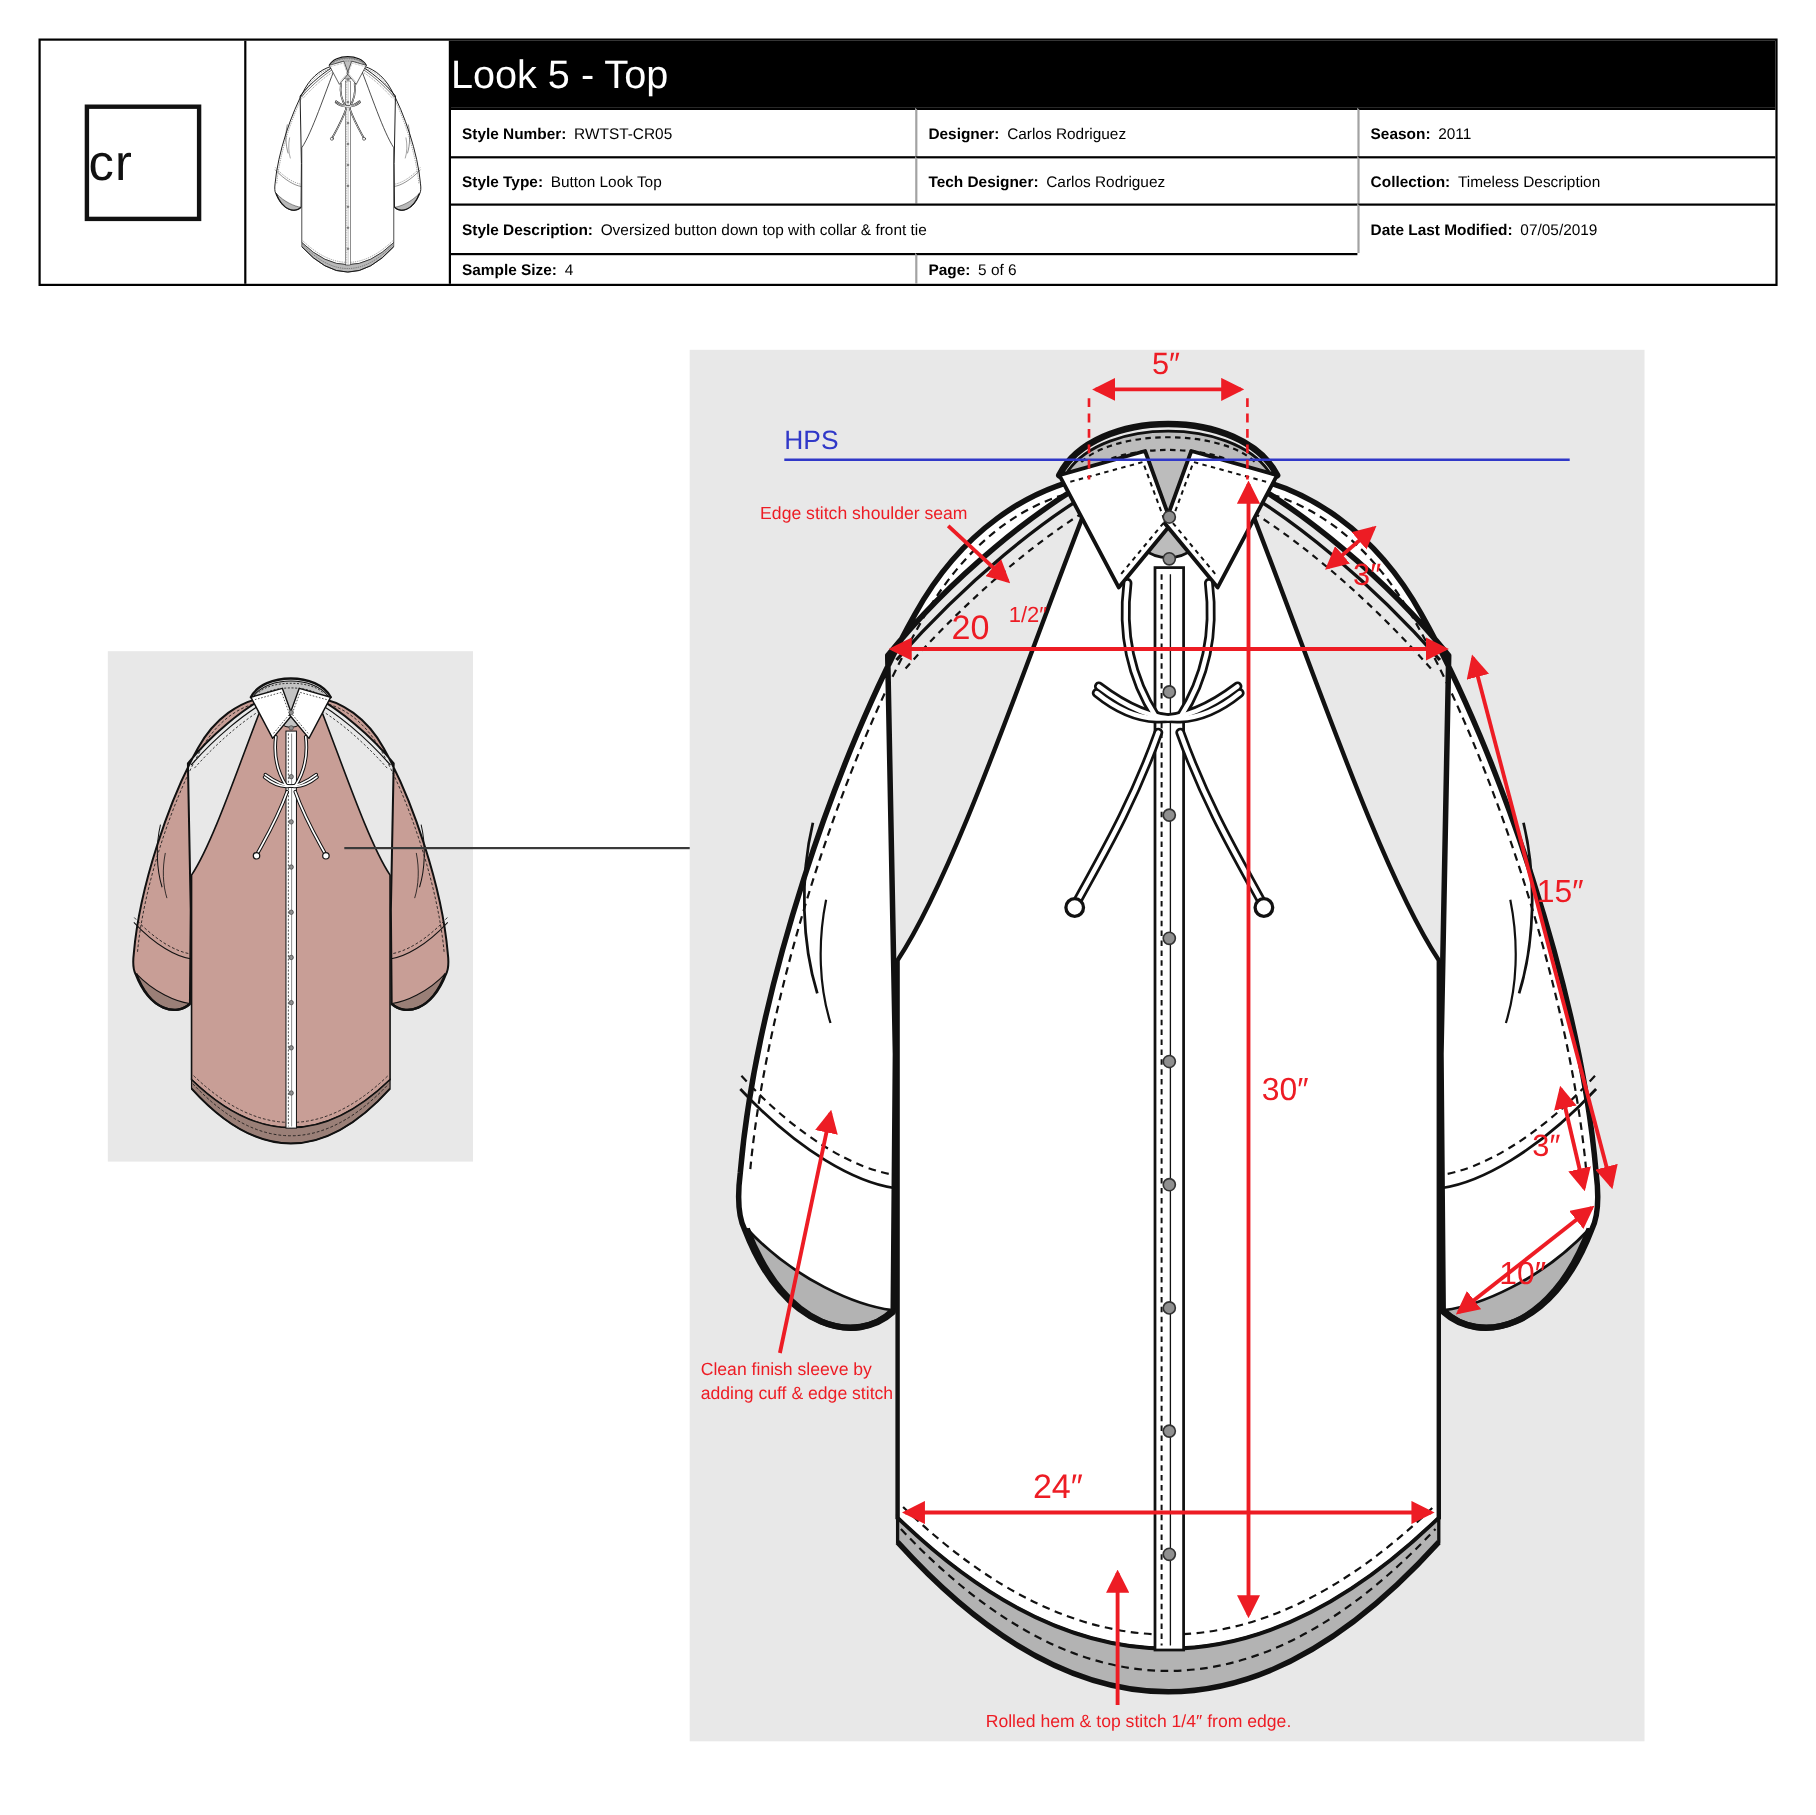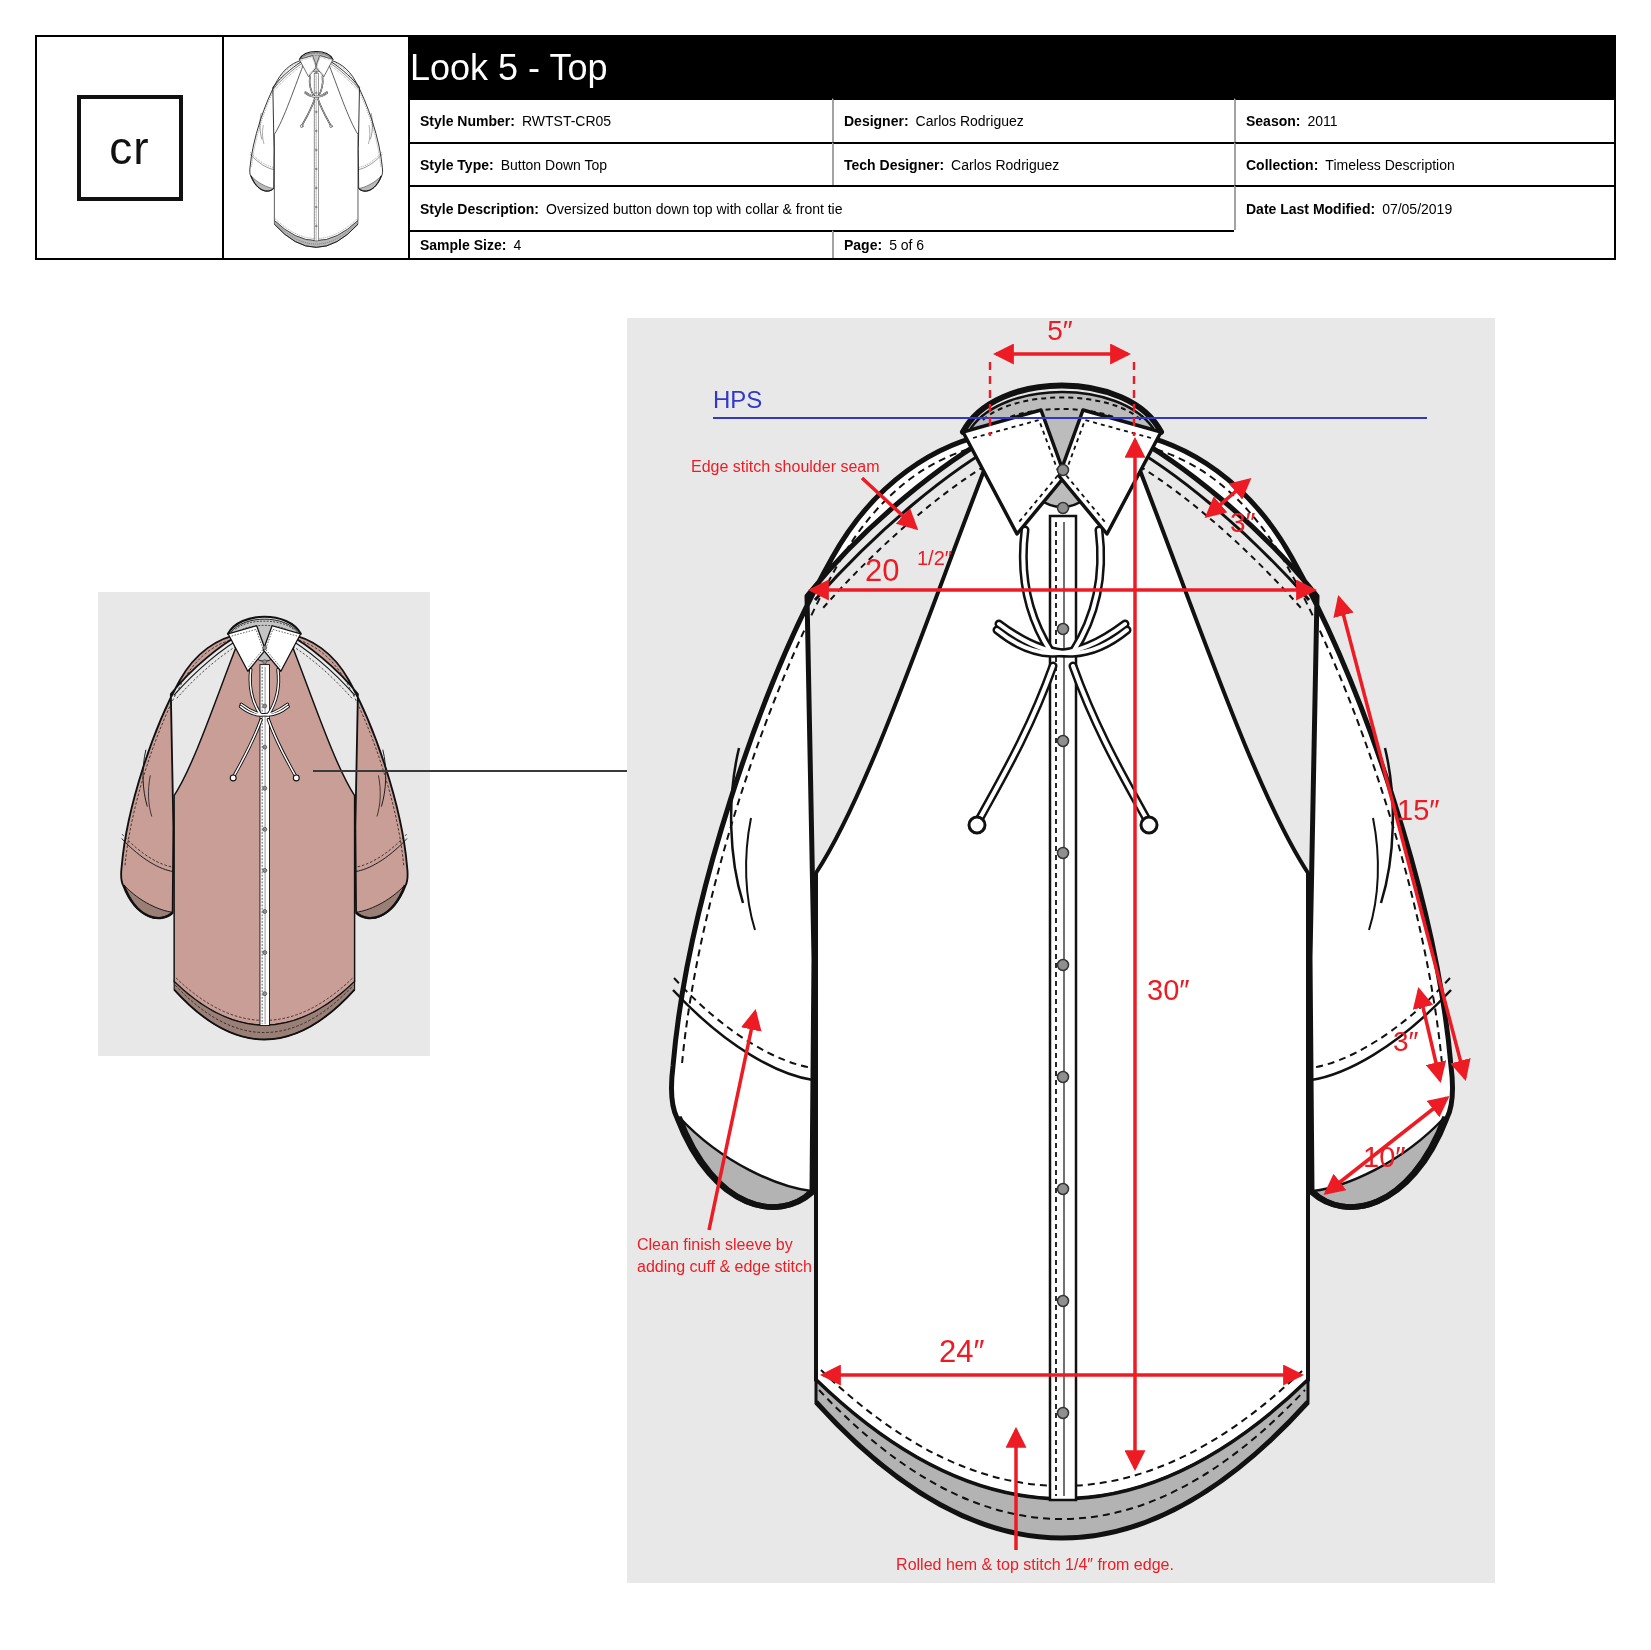--- a/index.html
+++ b/index.html
@@ -4,21 +4,21 @@
 <style>
   html,body{margin:0;padding:0;background:#fff;}
   .page{position:relative;width:1651px;height:1650px;background:#fff;overflow:hidden;
         font-family:"Liberation Sans",sans-serif;color:#000;}
   
   .header{position:absolute;left:35px;top:35px;width:1581px;height:225px;display:flex;
           border:2px solid #000;box-sizing:border-box;background:#fff;}
   .logo-cell{width:187px;flex:none;border-right:2px solid #000;box-sizing:border-box;
              display:flex;align-items:center;justify-content:center;}
   .logo-box{width:98px;height:98px;border:4px solid #111;display:flex;align-items:center;
-            justify-content:center;font-size:46px;color:#111;letter-spacing:1px;}
+            justify-content:flex-start;font-size:46px;color:#111;letter-spacing:1px;}
   .thumb-cell{width:186px;flex:none;border-right:2px solid #000;box-sizing:border-box;
               display:flex;align-items:center;justify-content:center;}
   .info-cell{flex:1;display:grid;grid-template-columns:422px 402px 1fr;
              grid-template-rows:61px 44px 43px 45px 1fr;}
   .title-bar{grid-column:1/4;background:#000;color:#fff;display:flex;align-items:center;
              justify-content:flex-start;font-size:36px;}
   .f{border-top:2px solid #000;display:flex;align-items:center;padding-left:10px;
      font-size:14px;white-space:nowrap;overflow:hidden;}
   .f b{font-weight:700;margin-right:7px;}
   .cl{border-left:2px solid #a3a3a3;}
@@ -146,21 +146,21 @@
       <div class="f cl">
         <b>Designer:</b>
           <span>Carlos Rodriguez</span>
         </div>
       <div class="f cl">
         <b>Season:</b>
           <span>2011</span>
         </div>
       <div class="f">
         <b>Style Type:</b>
-          <span>Button Down Top</span>
+          <span>Button Look Top</span>
         </div>
       <div class="f cl">
         <b>Tech Designer:</b>
           <span>Carlos Rodriguez</span>
         </div>
       <div class="f cl">
         <b>Collection:</b>
           <span>Timeless Description</span>
         </div>
       <div class="f span2">

